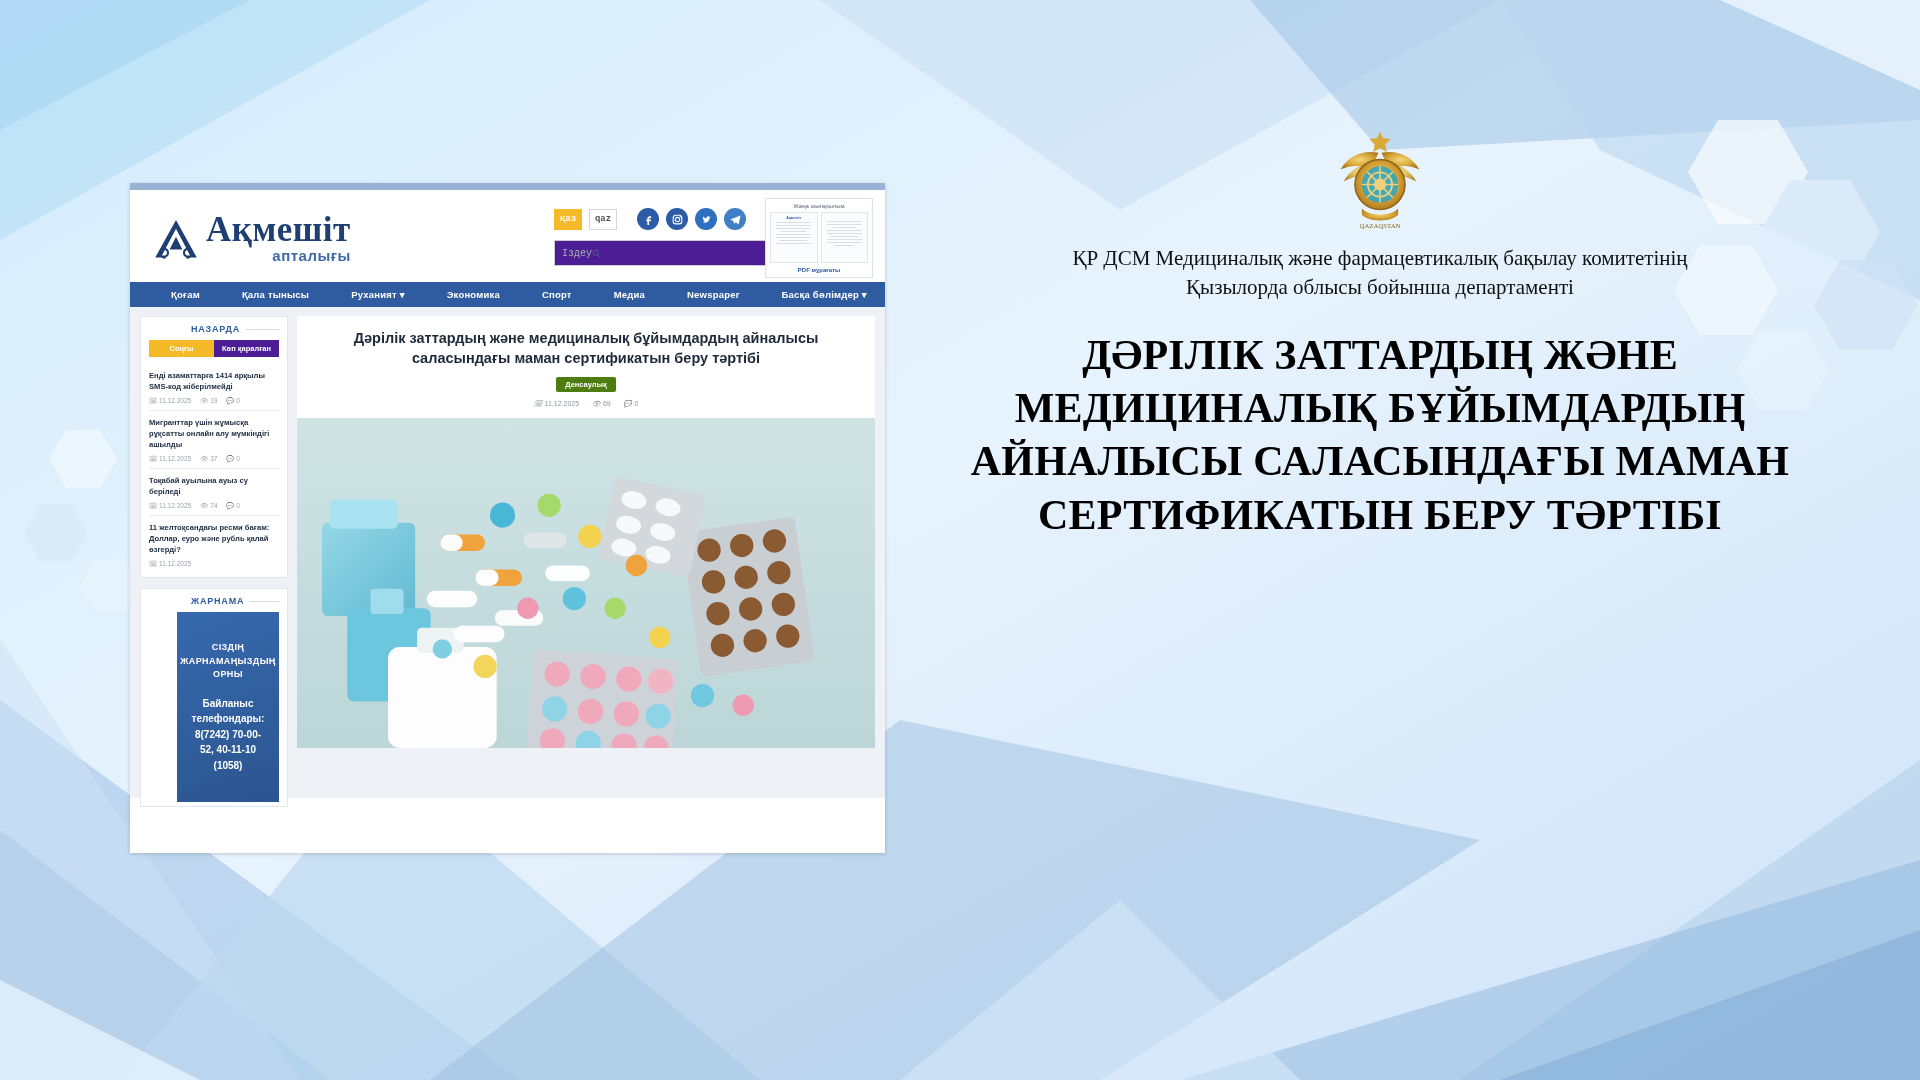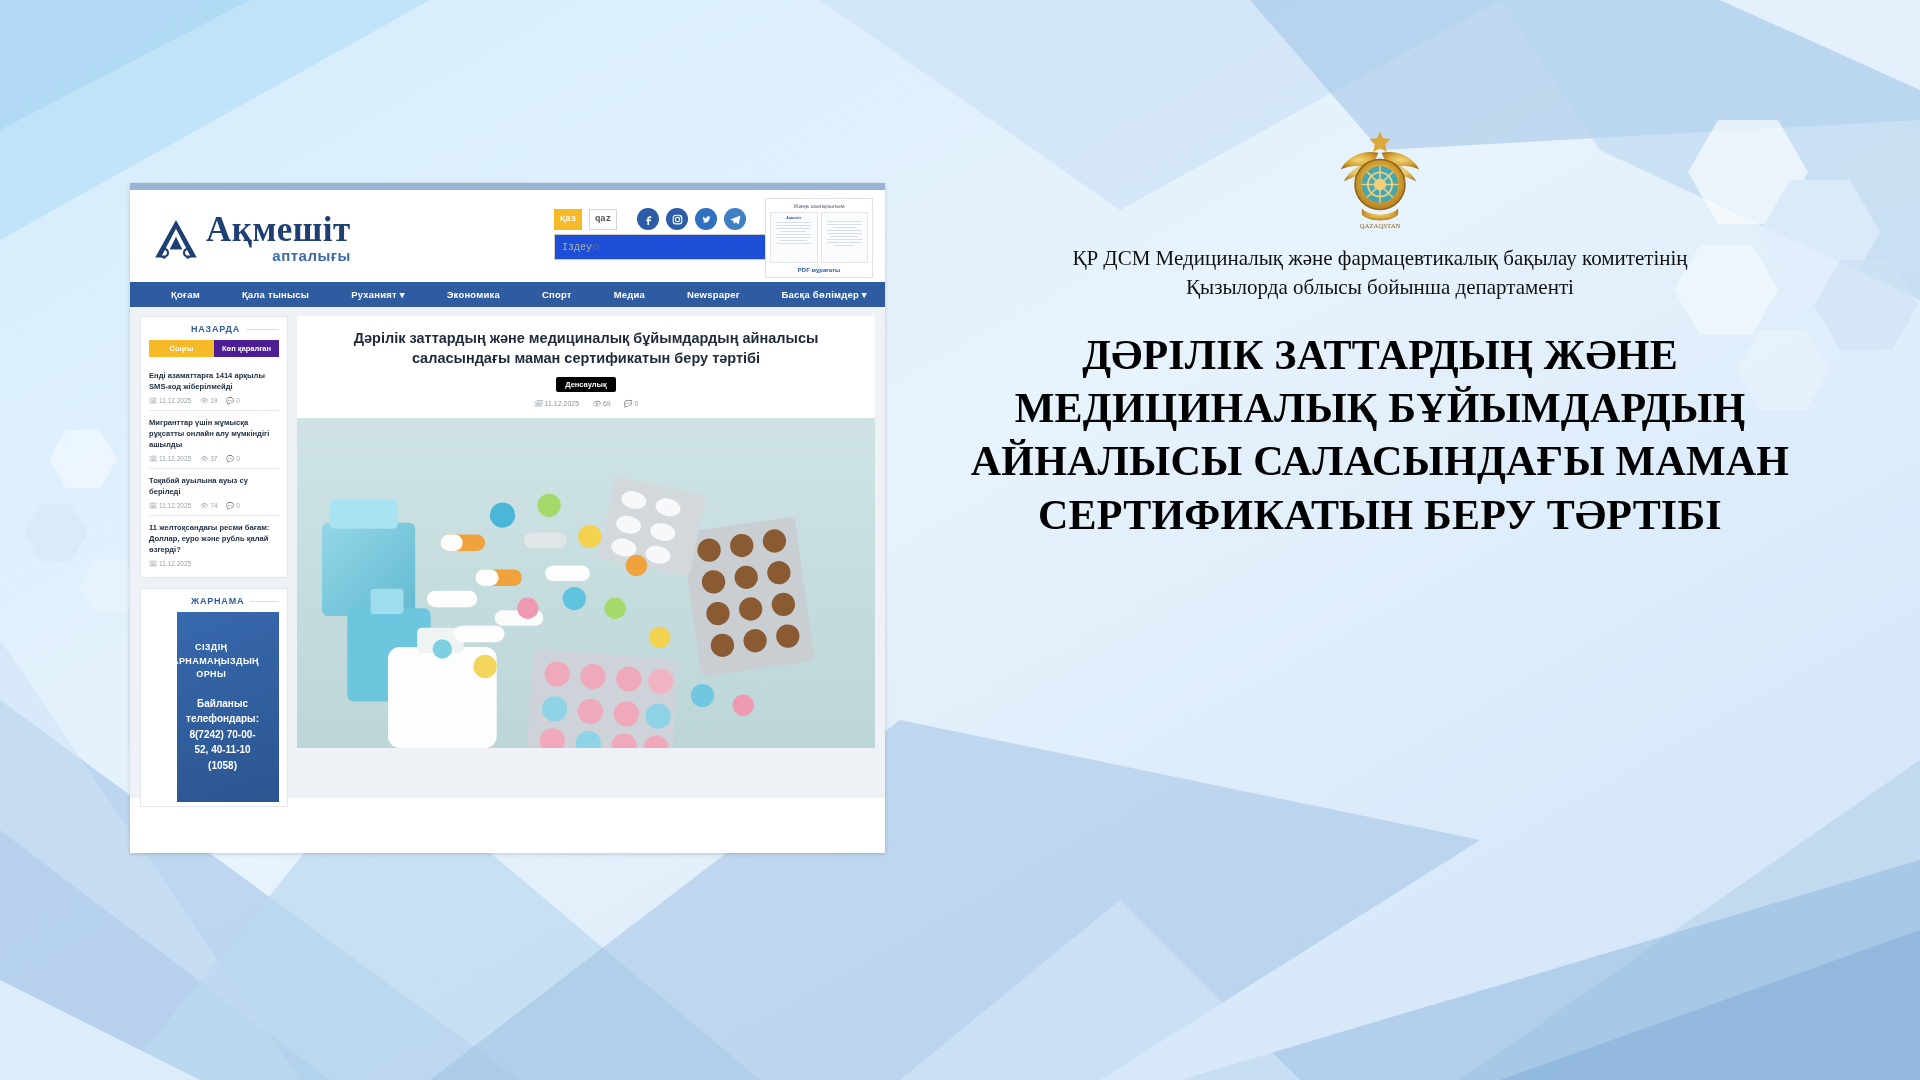--- a/index.html
+++ b/index.html
@@ -48,21 +48,21 @@
     border:1px solid #d6d6d6;color:#555;background:#fff;
   }
   .lang.active{background:#f6b927;border-color:#f6b927;color:#fff;}
   .soc{width:22px;height:22px;border-radius:50%;background:#2c5ca6;
        display:flex;align-items:center;justify-content:center;color:#fff;
        font-size:13px;font-weight:700;font-family:"DejaVu Sans",sans-serif;}
   .soc.tw{background:#2f6fc0;}
   .soc.tg{background:#3f7fc4;}
   .soc svg{display:block;}
   .searchbox{
-    margin-top:4px;width:207px;height:24px;border:1px solid #ccc;background:#1d4ed8;
+    margin-top:10px;width:207px;height:24px;border:1px solid #ccc;background:#4c1d95;
     display:flex;align-items:center;justify-content:flex-start;padding:0 7px;
   }
   .searchbox span{font-size:10px;color:#aab0b7;}
   .nav{
     height:25px;background:#2f5ca0;display:flex;align-items:center;
     padding-left:20px;gap:0;
   }
   .nav a{
     color:#fff;font-size:9.5px;font-weight:700;text-decoration:none;
     padding:0 21px;white-space:nowrap;letter-spacing:.2px;
@@ -87,36 +87,36 @@
   .news-item:last-child{border-bottom:none;}
   .news-title{font-size:7.6px;font-weight:700;color:#1c2c40;line-height:1.45;}
   .news-meta{
     display:flex;align-items:center;gap:9px;margin-top:5px;
     font-size:6.5px;color:#9aa3ad;
   }
   .news-meta i{font-style:normal;}
   .adpanel{margin-top:10px;}
   .adbox{
     margin-top:2px;height:150px;background:#2f5ca0;
-    display:flex;flex-direction:column;align-items:flex-end;justify-content:center;
+    display:flex;flex-direction:column;align-items:center;justify-content:center;
     color:#fff;text-align:center;padding:20px;
     background-image:linear-gradient(160deg,#3769ae 0%,#2b558f 100%);
     margin-left:28px;
   }
   .adbox .l1{font-size:9px;font-weight:700;line-height:1.5;letter-spacing:.4px;}
   .adbox .l2{font-size:10px;font-weight:700;margin-top:14px;line-height:1.55;}
 
   
   .acol{flex:1;min-width:0;}
   .article-head{background:#fff;padding:12px 14px 10px 14px;text-align:center;}
   .article-title{
     font-size:14.5px;font-weight:700;color:#1e2a3a;line-height:1.38;
   }
   .cat-badge{
-    display:inline-block;margin-top:9px;background:#000000;color:#fff;
+    display:inline-block;margin-top:9px;background:#4d7c0f;color:#fff;
     font-size:7.5px;font-weight:700;padding:3px 9px;border-radius:2px;
   }
   .art-meta{
     margin-top:8px;display:flex;justify-content:center;gap:13px;
     font-size:7px;color:#8b949e;
   }
   .art-photo{height:330px;position:relative;overflow:hidden;background:#cfe4e6;}
   .art-photo svg{display:block;width:100%;height:100%;}
 
   

